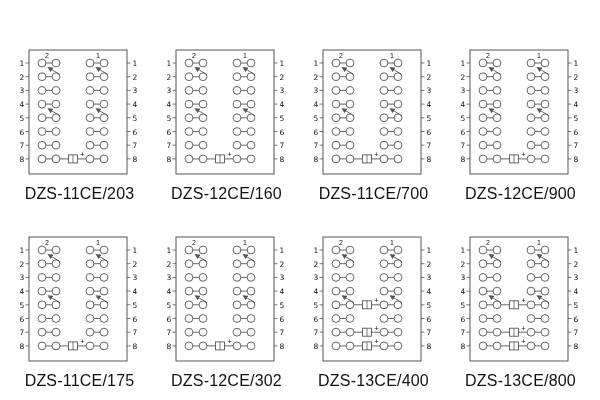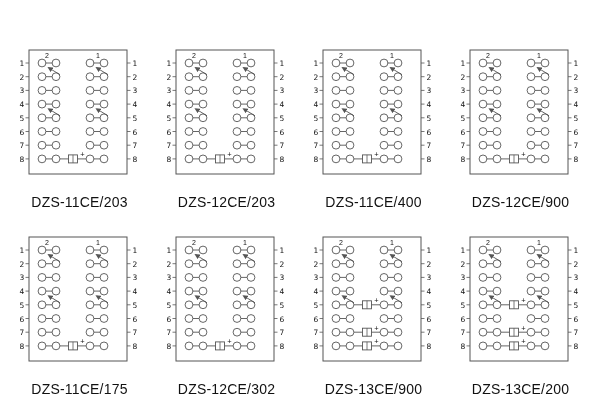--- a/index.html
+++ b/index.html
@@ -13,21 +13,21 @@
     display:grid;
     grid-template-columns:repeat(4,1fr);
     grid-template-rows:auto auto;
     row-gap:16px;
   }
   .cell{
     display:flex;flex-direction:column;align-items:center;justify-content:flex-start;
   }
   .cell svg{display:block;width:132px;height:138px;}
   .diagram-label{
-    font-size:14px;letter-spacing:.2px;color:#111;margin-top:14px;
+    font-size:16px;letter-spacing:.2px;color:#111;margin-top:5px;
     font-family:"Liberation Sans", sans-serif;white-space:nowrap;
   }
   .pin{font-family:"DejaVu Sans", sans-serif;}
 </style>
 </head>
 <body>
 
 <div class="sheet">
 
   <div class="cell">
@@ -224,21 +224,21 @@
         <circle cx="88" cy="116.89999999999999" r="3.9" fill="#fff" stroke="#555555" stroke-width="0.9"></circle>
         <line x1="44" y1="32.7" x2="33" y2="26" stroke="#555555" stroke-width="0.9" marker-end="url(#arw1)"></line>
         <line x1="92" y1="32.7" x2="81" y2="26" stroke="#555555" stroke-width="0.9" marker-end="url(#arw1)"></line>
         <line x1="44" y1="73.8" x2="33" y2="67.1" stroke="#555555" stroke-width="0.9" marker-end="url(#arw1)"></line>
         <line x1="92" y1="73.8" x2="81" y2="67.1" stroke="#555555" stroke-width="0.9" marker-end="url(#arw1)"></line>
         <line x1="44" y1="116.89999999999999" x2="70" y2="116.89999999999999" stroke="#555555" stroke-width="0.9"></line>
         <rect x="52.5" y="112.89999999999999" width="9" height="8" fill="#fff" stroke="#555555" stroke-width="0.9"></rect>
         <line x1="57" y1="112.89999999999999" x2="57" y2="120.89999999999999" stroke="#555555" stroke-width="0.8"></line>
         <text x="66.5" y="115.39999999999999" text-anchor="middle" font-size="7.5" fill="#111111">+</text>
       </svg>
-    <div class="diagram-label">DZS-12CE/203</div>
+    <div class="diagram-label">DZS-12CE/160</div>
   </div>
 
   <div class="cell">
     <svg viewBox="0 0 128 138">
         <defs>
           <marker id="arw2" markerWidth="6" markerHeight="6" refX="4" refY="3" orient="auto">
             <path d="M0,0 L6,3 L0,6 z" fill="#555555"></path>
           </marker>
         </defs>
         <rect x="13" y="8" width="98" height="124" fill="none" stroke="#555555" stroke-width="1"></rect>
@@ -326,21 +326,21 @@
         <circle cx="88" cy="116.89999999999999" r="3.9" fill="#fff" stroke="#555555" stroke-width="0.9"></circle>
         <line x1="44" y1="32.7" x2="33" y2="26" stroke="#555555" stroke-width="0.9" marker-end="url(#arw2)"></line>
         <line x1="92" y1="32.7" x2="81" y2="26" stroke="#555555" stroke-width="0.9" marker-end="url(#arw2)"></line>
         <line x1="44" y1="73.8" x2="33" y2="67.1" stroke="#555555" stroke-width="0.9" marker-end="url(#arw2)"></line>
         <line x1="92" y1="73.8" x2="81" y2="67.1" stroke="#555555" stroke-width="0.9" marker-end="url(#arw2)"></line>
         <line x1="44" y1="116.89999999999999" x2="70" y2="116.89999999999999" stroke="#555555" stroke-width="0.9"></line>
         <rect x="52.5" y="112.89999999999999" width="9" height="8" fill="#fff" stroke="#555555" stroke-width="0.9"></rect>
         <line x1="57" y1="112.89999999999999" x2="57" y2="120.89999999999999" stroke="#555555" stroke-width="0.8"></line>
         <text x="66.5" y="115.39999999999999" text-anchor="middle" font-size="7.5" fill="#111111">+</text>
       </svg>
-    <div class="diagram-label">DZS-11CE/400</div>
+    <div class="diagram-label">DZS-11CE/700</div>
   </div>
 
   <div class="cell">
     <svg viewBox="0 0 128 138">
         <defs>
           <marker id="arw3" markerWidth="6" markerHeight="6" refX="4" refY="3" orient="auto">
             <path d="M0,0 L6,3 L0,6 z" fill="#555555"></path>
           </marker>
         </defs>
         <rect x="13" y="8" width="98" height="124" fill="none" stroke="#555555" stroke-width="1"></rect>
@@ -742,21 +742,21 @@
         <text x="66.5" y="74.3" text-anchor="middle" font-size="7.5" fill="#111111">+</text>
         <line x1="44" y1="103.19999999999999" x2="70" y2="103.19999999999999" stroke="#555555" stroke-width="0.9"></line>
         <rect x="52.5" y="99.19999999999999" width="9" height="8" fill="#fff" stroke="#555555" stroke-width="0.9"></rect>
         <line x1="57" y1="99.19999999999999" x2="57" y2="107.19999999999999" stroke="#555555" stroke-width="0.8"></line>
         <text x="66.5" y="101.69999999999999" text-anchor="middle" font-size="7.5" fill="#111111">+</text>
         <line x1="44" y1="116.89999999999999" x2="70" y2="116.89999999999999" stroke="#555555" stroke-width="0.9"></line>
         <rect x="52.5" y="112.89999999999999" width="9" height="8" fill="#fff" stroke="#555555" stroke-width="0.9"></rect>
         <line x1="57" y1="112.89999999999999" x2="57" y2="120.89999999999999" stroke="#555555" stroke-width="0.8"></line>
         <text x="66.5" y="115.39999999999999" text-anchor="middle" font-size="7.5" fill="#111111">+</text>
       </svg>
-    <div class="diagram-label">DZS-13CE/900</div>
+    <div class="diagram-label">DZS-13CE/400</div>
   </div>
 
   <div class="cell">
     <svg viewBox="0 0 128 138">
         <defs>
           <marker id="arw7" markerWidth="6" markerHeight="6" refX="4" refY="3" orient="auto">
             <path d="M0,0 L6,3 L0,6 z" fill="#555555"></path>
           </marker>
         </defs>
         <rect x="13" y="8" width="98" height="124" fill="none" stroke="#555555" stroke-width="1"></rect>
@@ -852,16 +852,16 @@
         <text x="66.5" y="74.3" text-anchor="middle" font-size="7.5" fill="#111111">+</text>
         <line x1="44" y1="103.19999999999999" x2="70" y2="103.19999999999999" stroke="#555555" stroke-width="0.9"></line>
         <rect x="52.5" y="99.19999999999999" width="9" height="8" fill="#fff" stroke="#555555" stroke-width="0.9"></rect>
         <line x1="57" y1="99.19999999999999" x2="57" y2="107.19999999999999" stroke="#555555" stroke-width="0.8"></line>
         <text x="66.5" y="101.69999999999999" text-anchor="middle" font-size="7.5" fill="#111111">+</text>
         <line x1="44" y1="116.89999999999999" x2="70" y2="116.89999999999999" stroke="#555555" stroke-width="0.9"></line>
         <rect x="52.5" y="112.89999999999999" width="9" height="8" fill="#fff" stroke="#555555" stroke-width="0.9"></rect>
         <line x1="57" y1="112.89999999999999" x2="57" y2="120.89999999999999" stroke="#555555" stroke-width="0.8"></line>
         <text x="66.5" y="115.39999999999999" text-anchor="middle" font-size="7.5" fill="#111111">+</text>
       </svg>
-    <div class="diagram-label">DZS-13CE/200</div>
+    <div class="diagram-label">DZS-13CE/800</div>
   </div>
 
 </div>
 
 </body></html>

